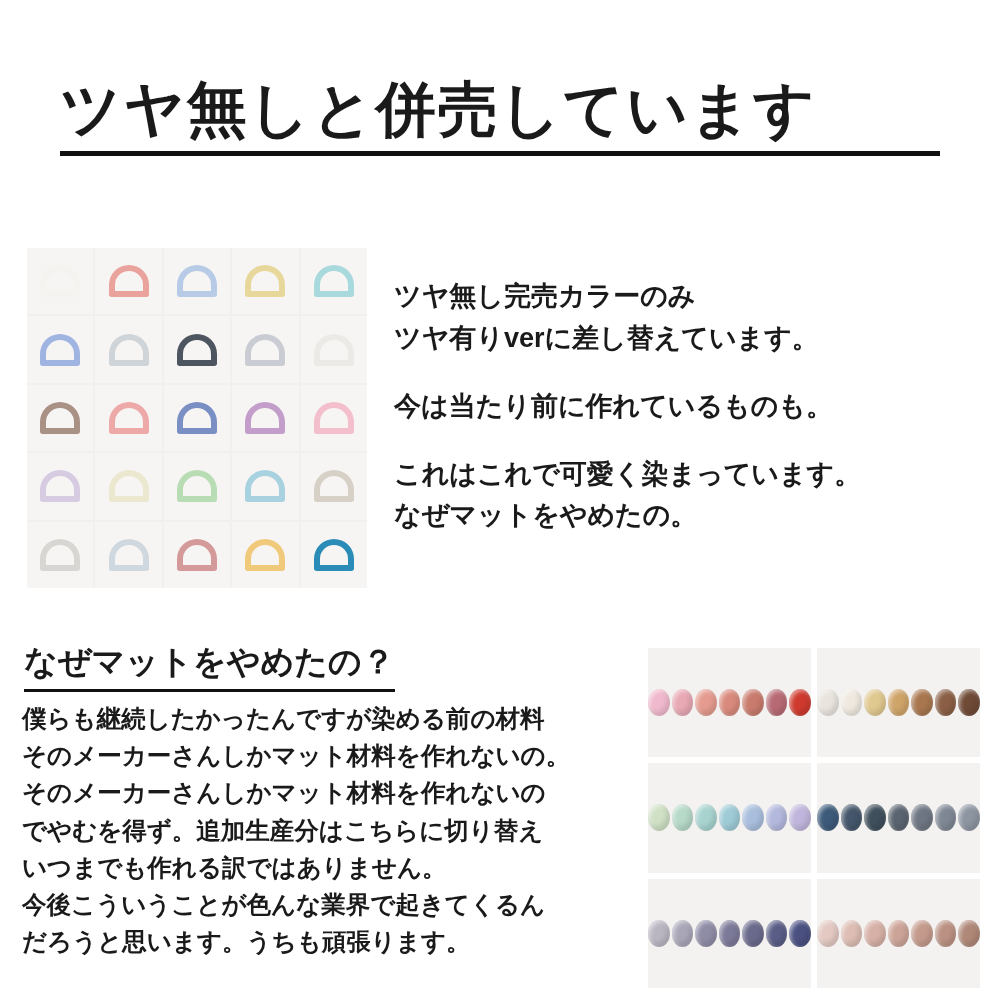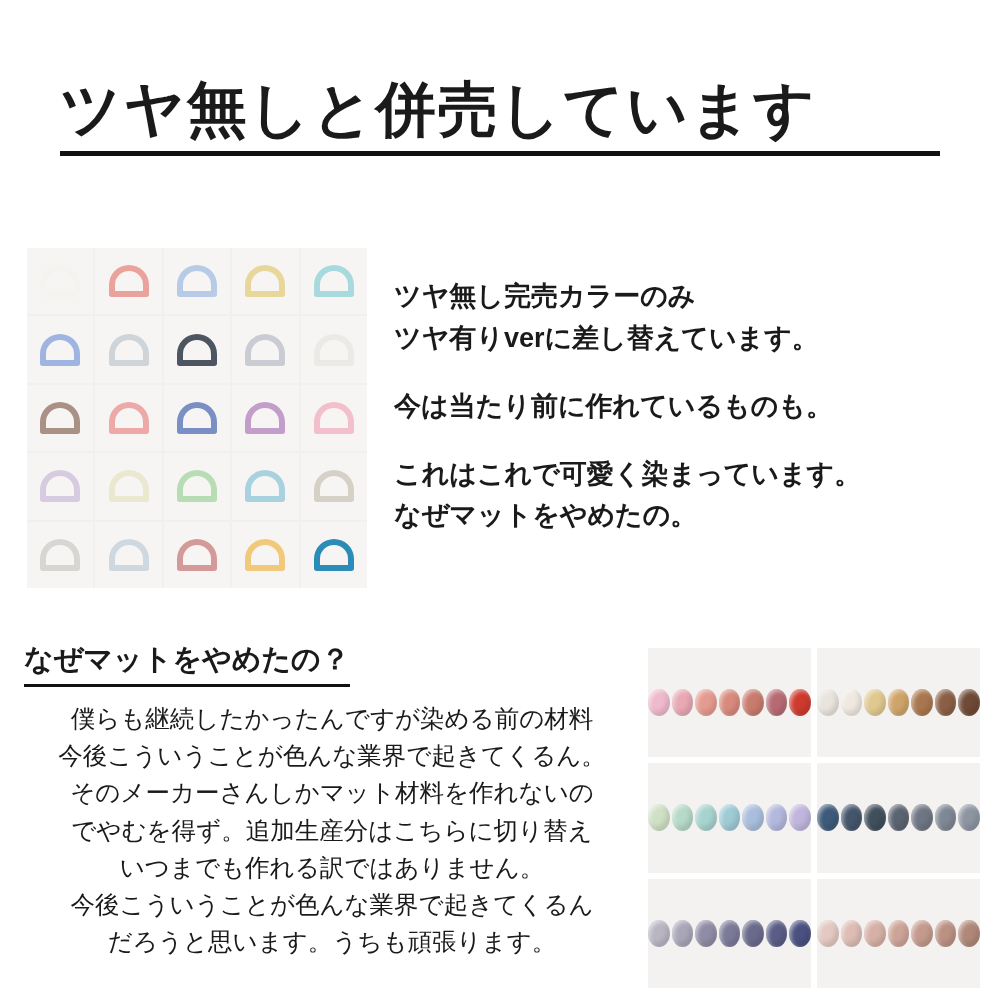--- a/index.html
+++ b/index.html
@@ -73,35 +73,34 @@
     margin-top: 24px;
   }
   .notes .blk { margin-bottom: 26px; }
   .notes .blk:last-child { margin-bottom: 0; }
 
   
   .qa-title {
     position: absolute;
     left: 24px;
     top: 640px;
-    font-size: 29px;
+    font-size: 33px;
     font-weight: bold;
     border-bottom: 3px solid #111;
     padding-bottom: 4px;
     letter-spacing: 0px;
   }
   .qa-body {
     position: absolute;
     left: 22px;
     top: 700px;
     width: 620px;
     font-size: 24.5px;
     line-height: 1.52;
-    font-weight: 400;
-    text-align: center;
+    font-weight: 700;
   }
   .qa-body div { white-space: nowrap; }
 
   
   .bead-panels {
     position: absolute;
     left: 648px;
     top: 648px;
     width: 332px;
     height: 340px;
@@ -221,21 +220,21 @@
   </div>
   <div class="blk">
     <div>これはこれで可愛く染まっています。</div>
     <div>なぜマットをやめたの。</div>
   </div>
 </div>
 
 <div class="qa-title">なぜマットをやめたの？</div>
 <div class="qa-body">
   <div>僕らも継続したかったんですが染める前の材料</div>
-  <div>今後こういうことが色んな業界で起きてくるん。</div>
+  <div>そのメーカーさんしかマット材料を作れないの。</div>
   <div>そのメーカーさんしかマット材料を作れないの</div>
   <div>でやむを得ず。追加生産分はこちらに切り替え</div>
   <div>いつまでも作れる訳ではありません。</div>
   <div>今後こういうことが色んな業界で起きてくるん</div>
   <div>だろうと思います。うちも頑張ります。</div>
 </div>
 
 <div class="bead-panels">
   <div class="bead-panel">
       <div class="bead" style="width: 27px; height: 27px; background: rgb(240, 185, 205);"></div>

